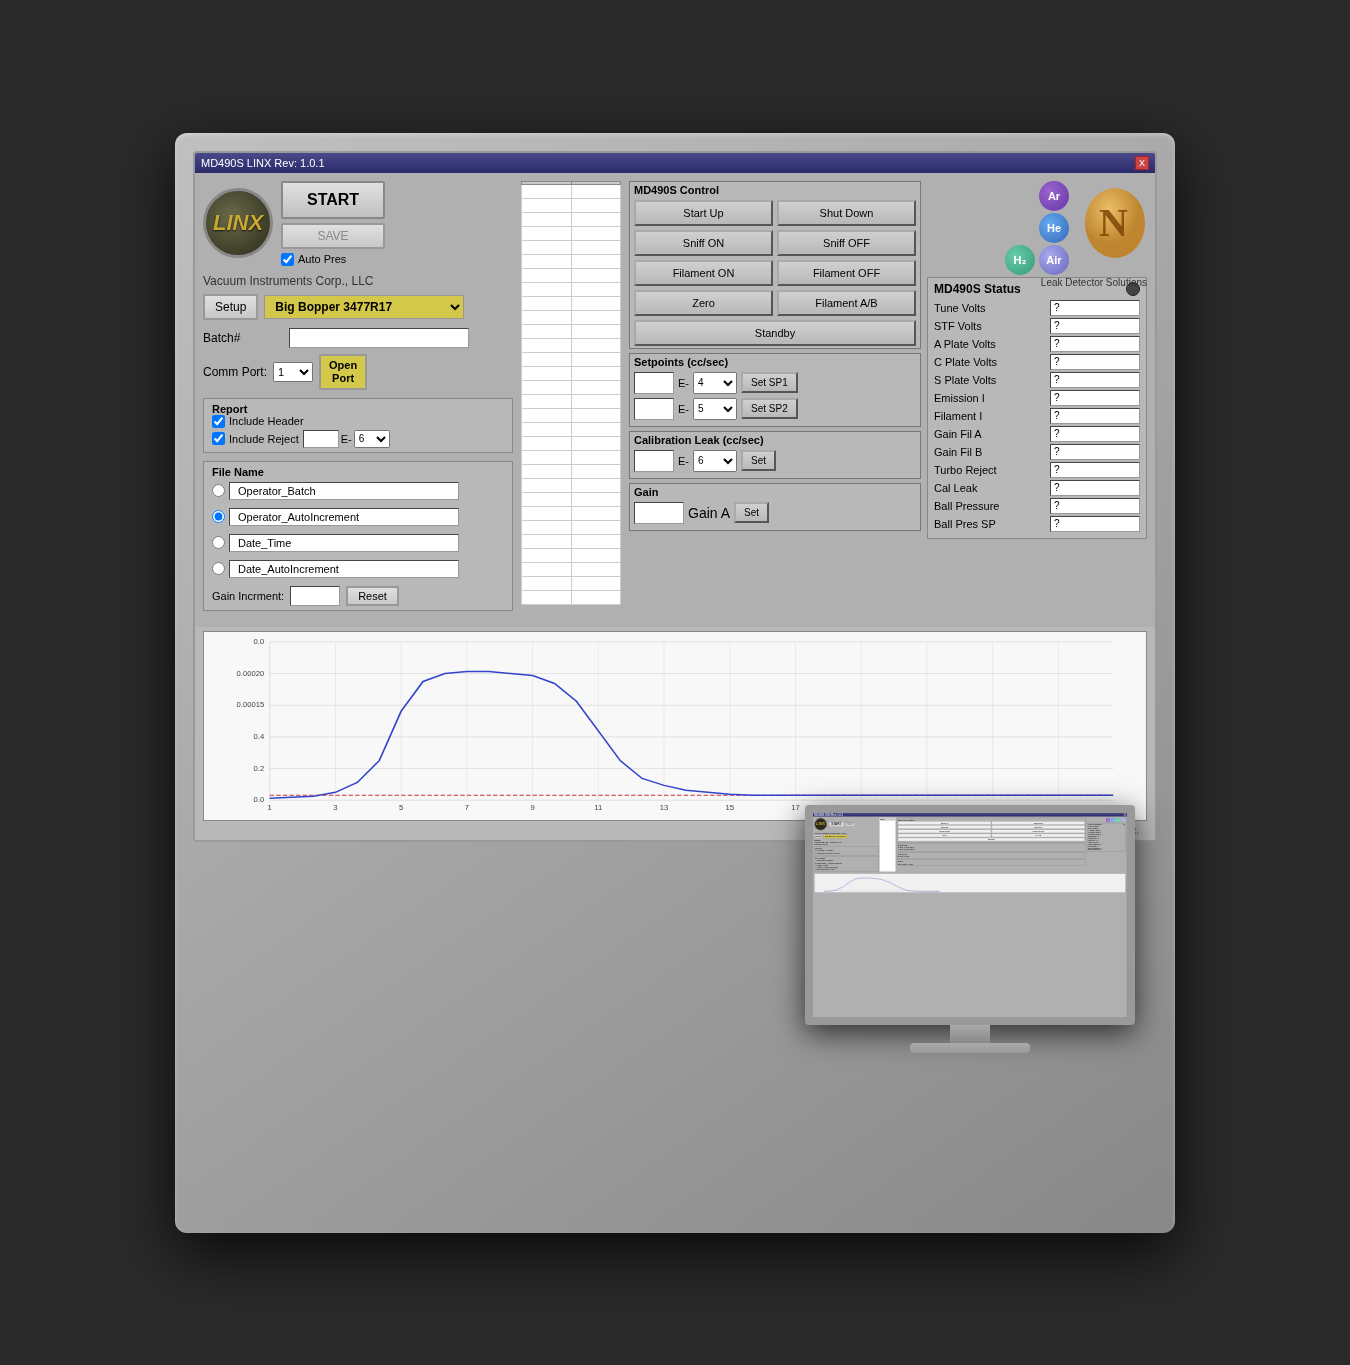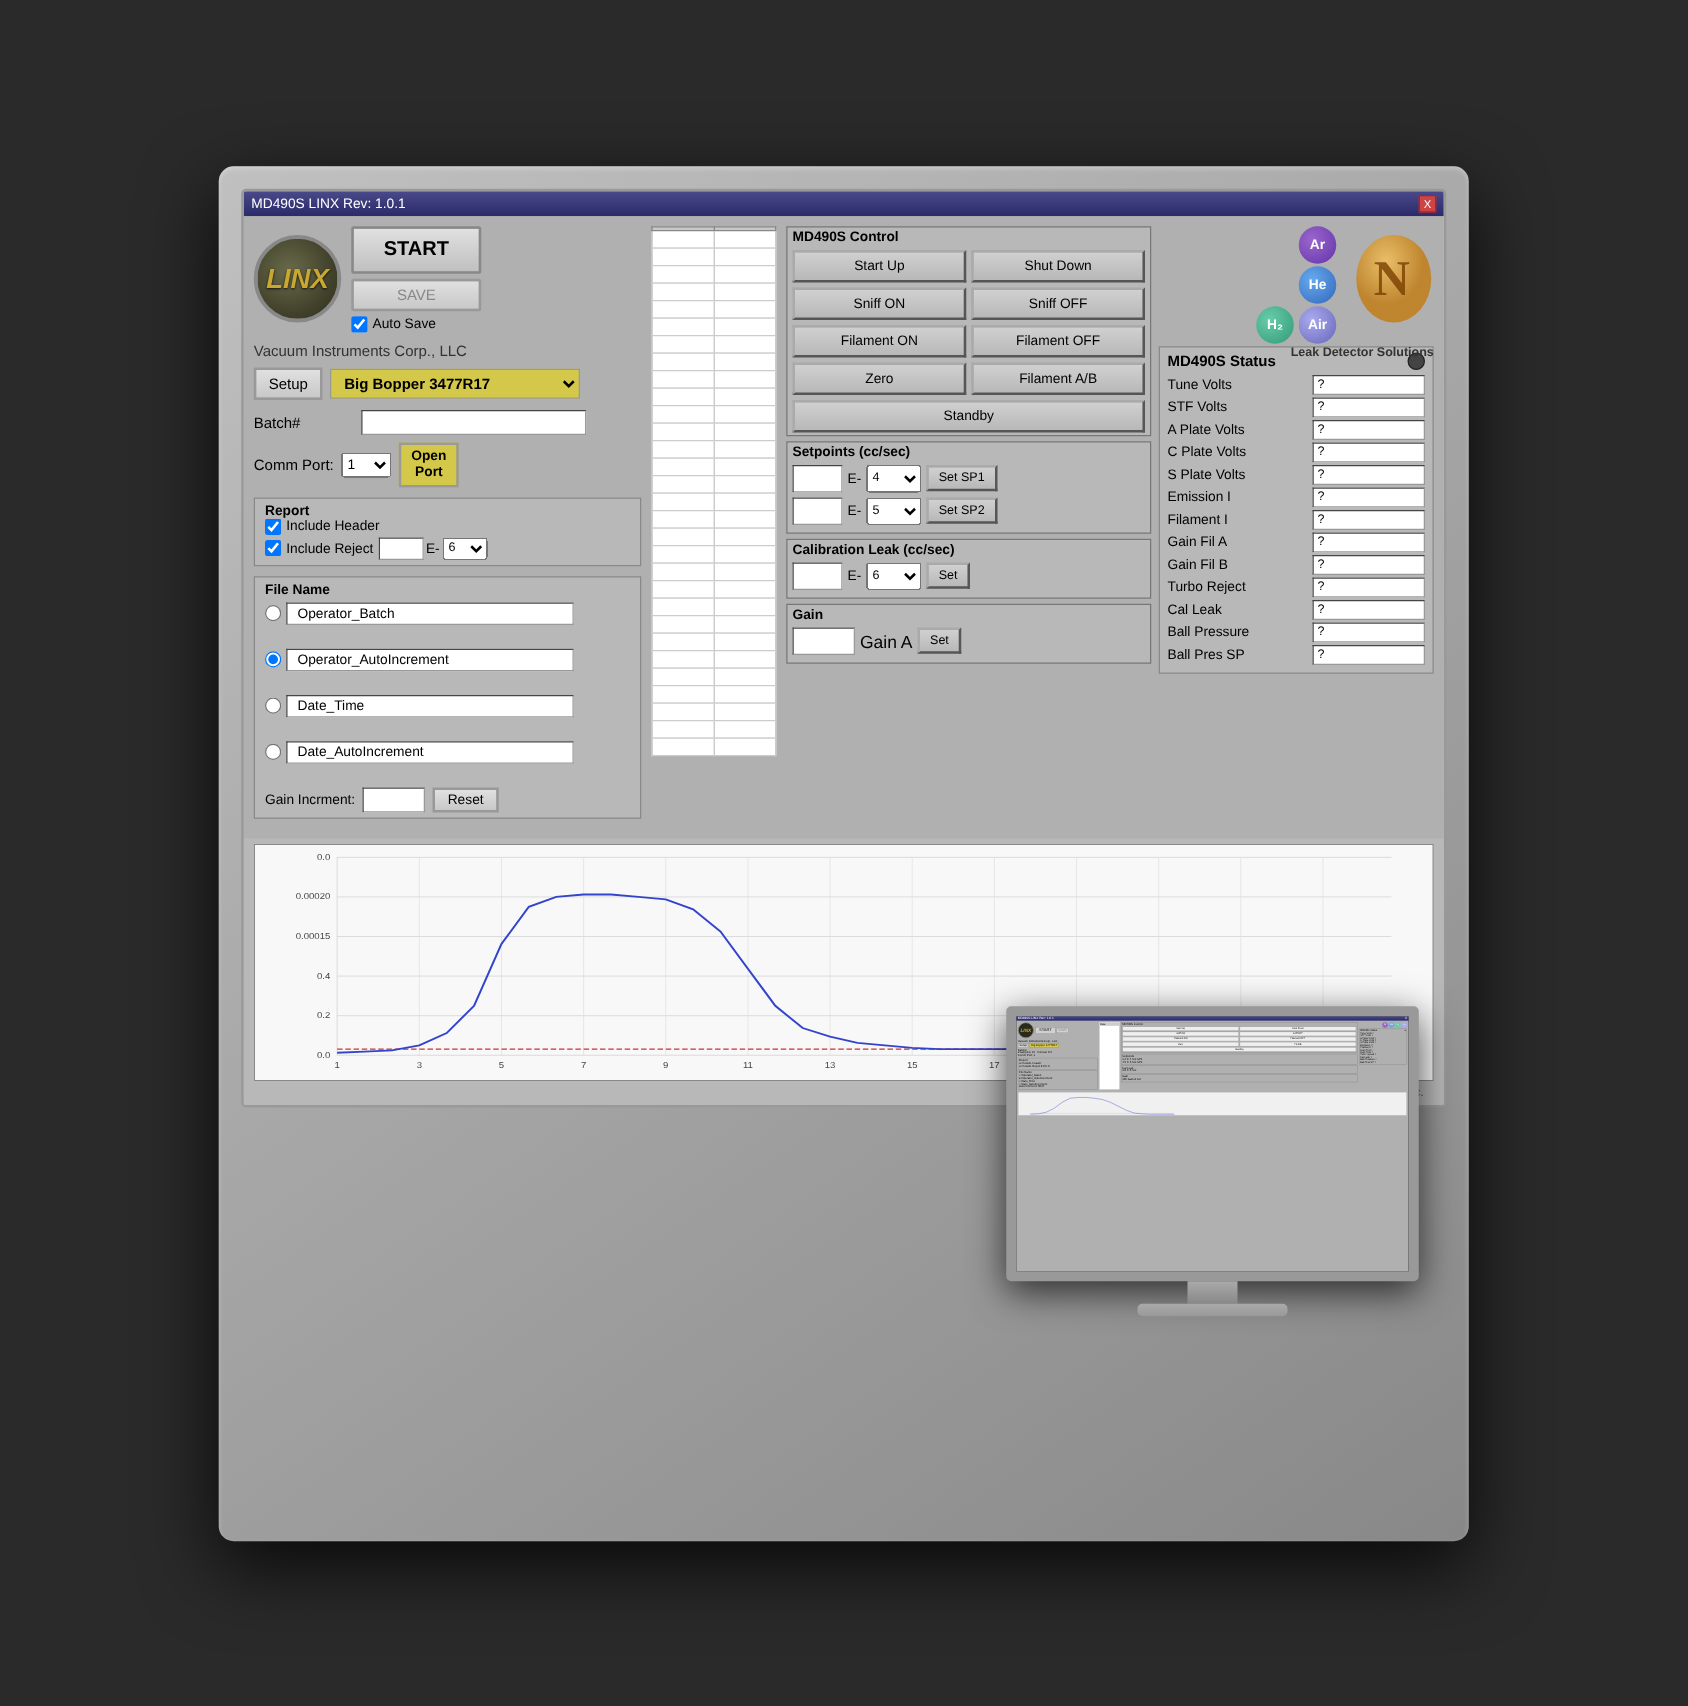--- a/index.html
+++ b/index.html
@@ -281,21 +281,21 @@
       font-size: 11px;
       font-weight: bold;
       margin-bottom: 4px;
     }
 
     .radio-row {
       display: flex;
       align-items: center;
       gap: 4px;
       font-size: 11px;
-      margin-bottom: 19px;
+      margin-bottom: 8px;
     }
 
     .radio-option-box {
       background: white;
       border: 1px inset #999;
       padding: 2px 8px;
       font-size: 11px;
       width: 230px;
     }
 
@@ -479,21 +479,20 @@
     .bubble-ar { background: radial-gradient(circle at 35% 35%, #9966cc, #6633aa); }
     .bubble-he { background: radial-gradient(circle at 35% 35%, #66aaee, #3366bb); }
     .bubble-h2 { background: radial-gradient(circle at 35% 35%, #66ccaa, #339977); }
     .bubble-air { background: radial-gradient(circle at 35% 35%, #aaaaee, #6666bb); }
 
     .leak-detector-text {
       font-size: 10px;
       color: #333;
       text-align: left;
       margin-top: 2px;
-      font-weight: bold;
     }
 
     .md490s-status-box {
       border: 1px solid #888;
       background: #b8b8b8;
       padding: 4px 6px;
     }
 
     .status-header {
       display: flex;
@@ -587,21 +586,21 @@
 
         <div class="header-row">
           <div class="logo-circle">
             <span class="logo-text">LINX</span>
           </div>
           <div class="start-save-area">
             <button class="btn-start">START</button>
             <button class="btn-save">SAVE</button>
             <div class="auto-save-row">
               <input type="checkbox" checked="" style="">
-              <span>Auto Save</span>
+              <span>Auto Pres</span>
             </div>
           </div>
         </div>
 
         <div class="company-name">Vacuum Instruments Corp., LLC</div>
 
         <div class="setup-row">
           <button class="btn-setup">Setup</button>
           <select class="instrument-select"><option>Big Bopper 3477R17</option></select>
         </div>

